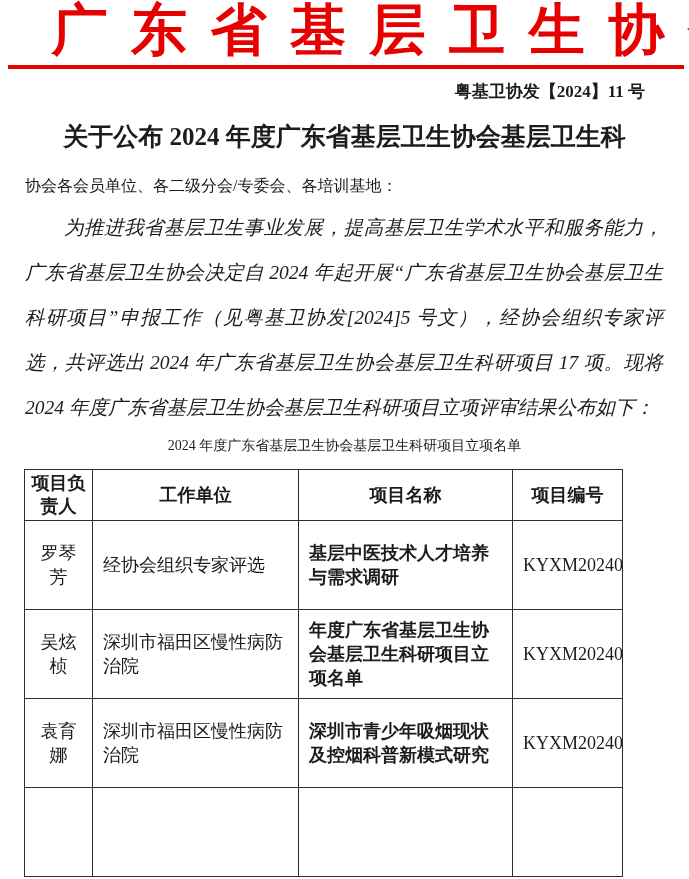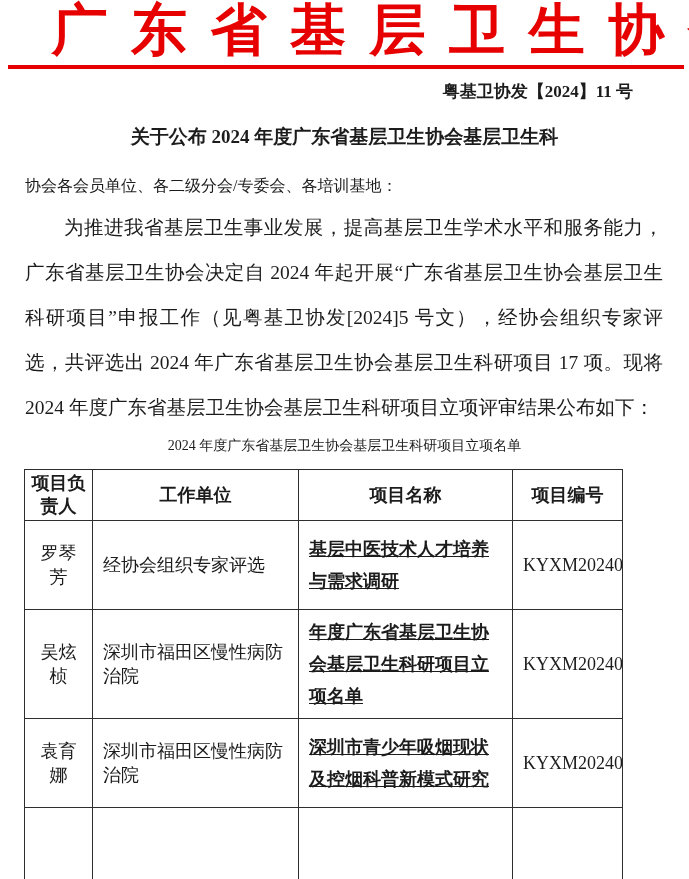--- a/index.html
+++ b/index.html
@@ -31,48 +31,49 @@
     font-family: "Liberation Serif", "DejaVu Serif", serif;
     padding-left: 28px;
   }
   .red-rule {
     height: 4px;
     background: var(--accent, #e60000);
     margin: 11px 5px 0 8px;
   }
   .doc-number {
     margin-top: 13px;
-    padding-right: 56px;
+    padding-right: 44px;
     text-align: right;
     font-size: 17px;
     line-height: 20px;
     font-weight: bold;
   }
 
   
   .doc-title {
     margin: 14px 0 0 0;
     text-align: center;
-    font-size: 19px;
+    font-size: 25px;
     line-height: 41px;
     font-weight: bold;
   }
 
   
   .salutation {
     margin: 16px 26px 0 25px;
     font-size: 16px;
     line-height: 26px;
   }
   .body-para {
     margin: 6px 26px 0 25px;
     font-size: 19.5px;
     line-height: 45px;
     text-align: justify;
     text-indent: 2em;
+    font-style: italic;
   }
   .table-title {
     margin: 2px 0 0 0;
     text-align: center;
     font-size: 14px;
     line-height: 28px;
   }
 
   
   table.projects {
@@ -90,21 +91,21 @@
   table.projects tbody tr { height: 89px; }
   table.projects th {
     font-weight: bold;
     text-align: center;
     padding: 2px 6px;
     line-height: 23px;
   }
   table.projects td { padding: 6px 10px; vertical-align: middle; }
   td.col-leader  { text-align: center; padding-left: 10px; }
   td.col-unit    { text-align: left; }
-  td.col-project { font-weight: bold; line-height: 32px; text-decoration: underline; }
+  td.col-project { font-weight: bold; line-height: 24px; }
   td.col-code    { text-align: center; padding: 6px 2px; }
 </style>
 </head>
 <body style="--accent: #e60000; color: rgb(28, 28, 28);">
 
 <div class="page">
 
   <div class="org-title">广东省基层卫生协会</div>
 
   <div class="red-rule"></div>

